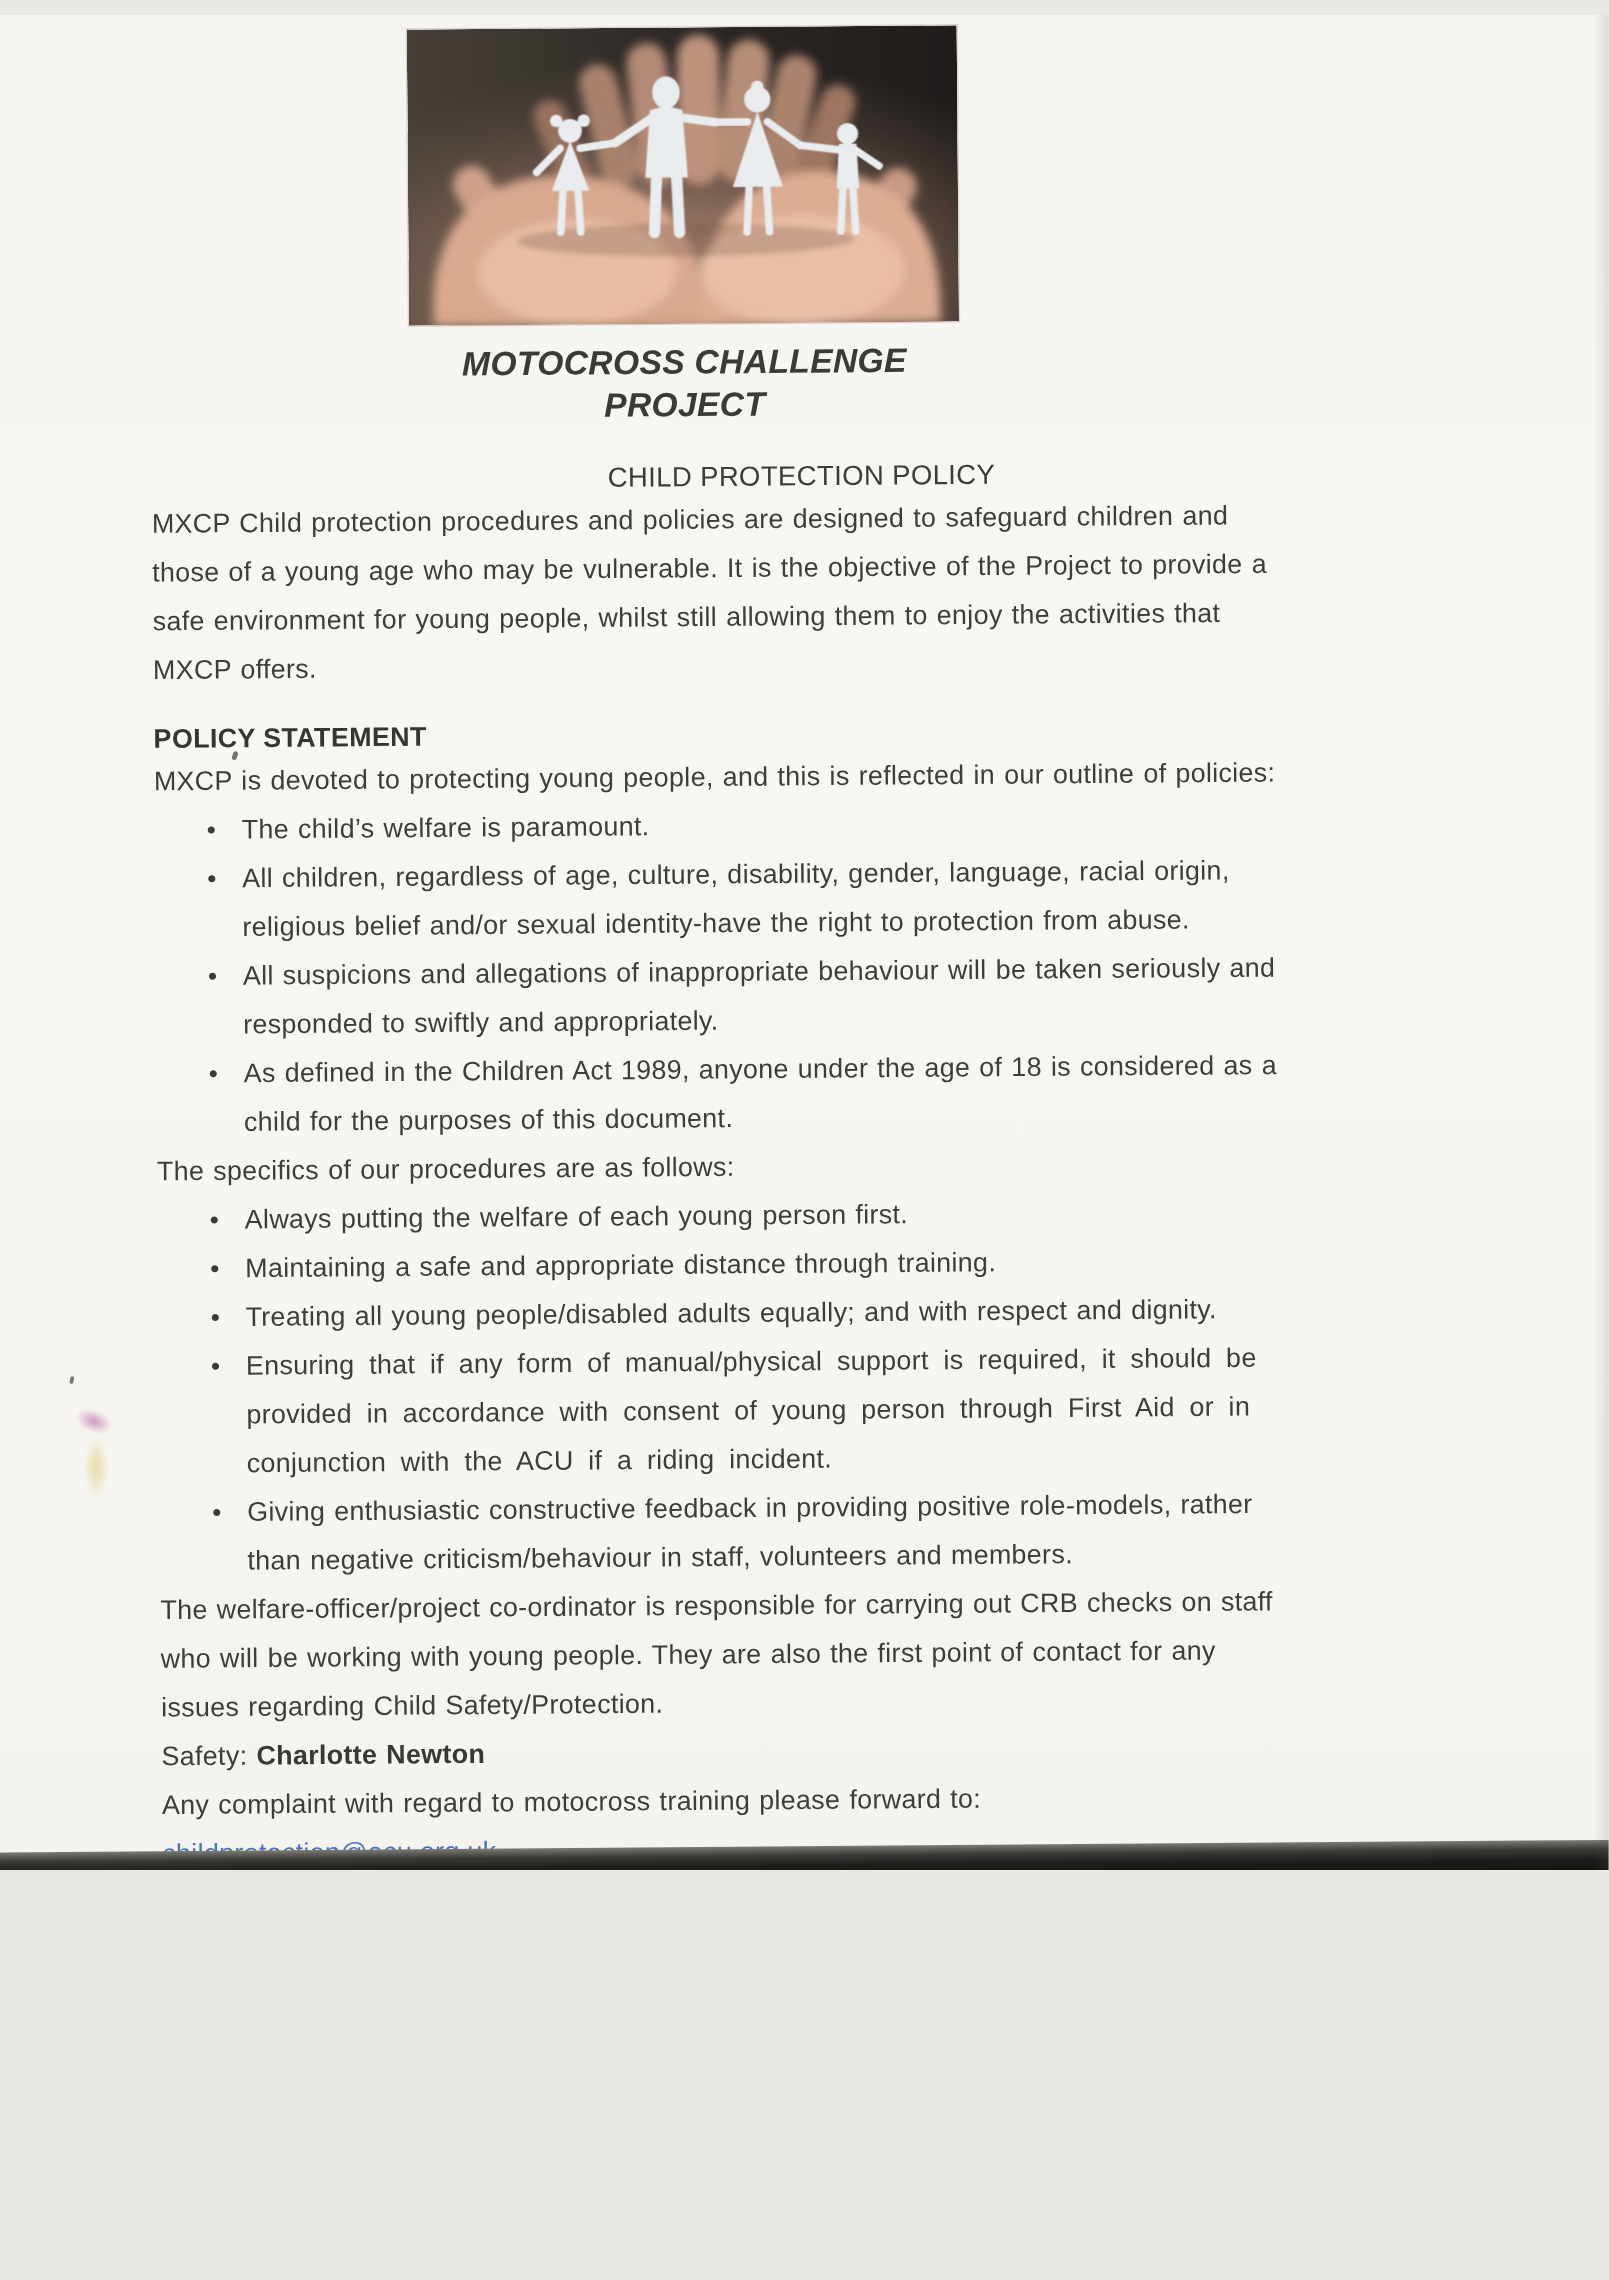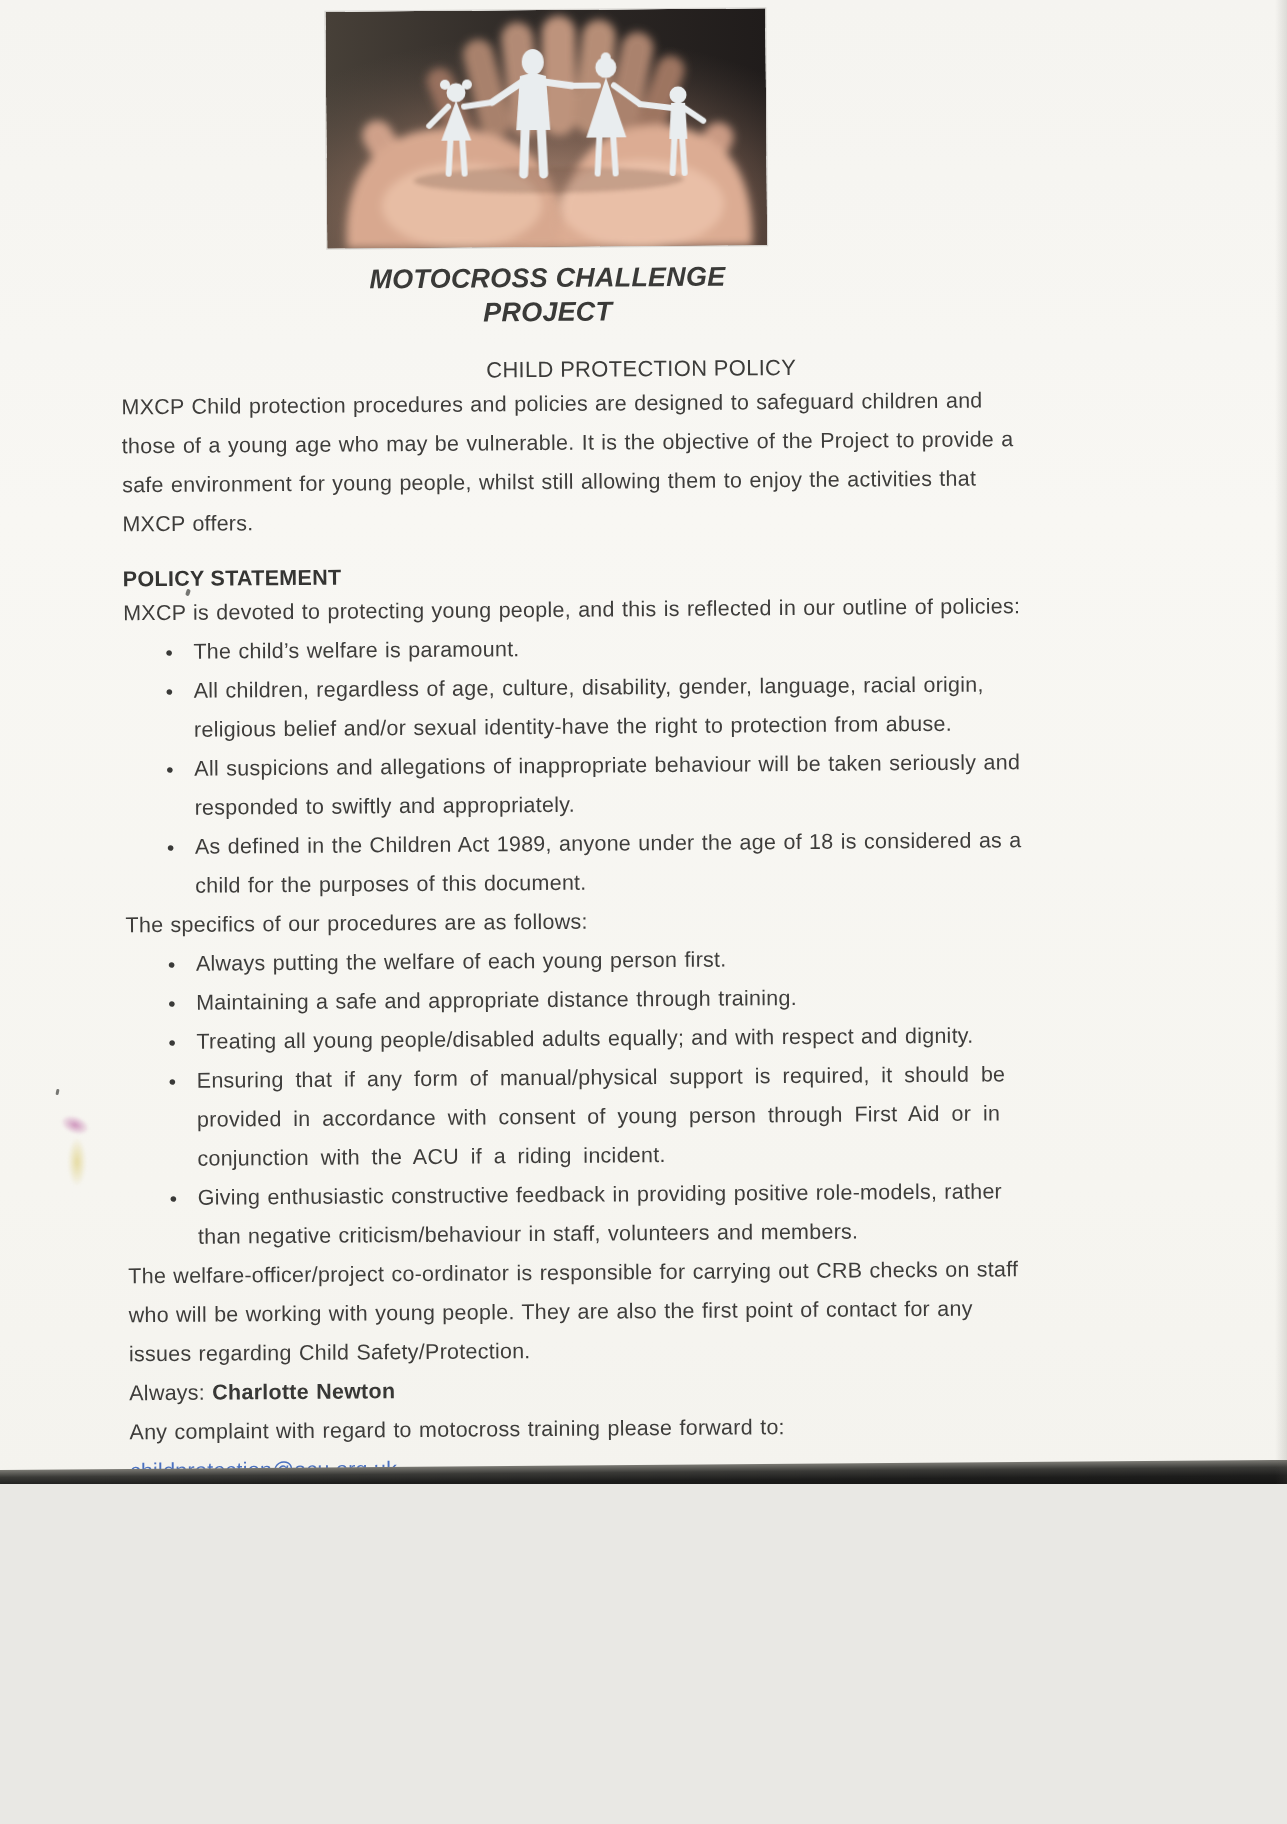--- a/index.html
+++ b/index.html
@@ -1,19 +1,19 @@
 <!DOCTYPE html>
 <html><head>
 <meta charset="utf-8">
 <style>
   html,body{margin:0;padding:0;background:#e9e8e4;}
   .page{
     position:relative;
     width:1287px;height:1484px;
-    margin:0 auto;
+    margin:12px auto;
     background:linear-gradient(180deg,#f5f4f0 0%,#f8f7f3 35%,#f6f5f0 80%,#f4f3ee 100%);
     overflow:hidden;
     font-family:"Liberation Sans","DejaVu Sans",sans-serif;
     color:#3e3d3b;
     text-decoration:underline;
   }
   .page::after{ 
     content:"";position:absolute;top:0;right:0;width:12px;height:100%;
     background:linear-gradient(90deg,rgba(0,0,0,0) 0%,rgba(90,88,82,0.16) 100%);
     pointer-events:none;
@@ -241,21 +241,21 @@
         <span class="bullet">•</span>
         <span class="li-text ml">Giving enthusiastic constructive feedback in providing positive role-models, rather
 than negative criticism/behaviour in staff, volunteers and members.</span>
       </li>
       </ul>
 
     <p class="body ml p-welfare">The welfare-officer/project co-ordinator is responsible for carrying out CRB checks on staff
 who will be working with young people. They are also the first point of contact for any
 issues regarding Child Safety/Protection.</p>
 
-    <p class="body p-signed"><span>Always: </span><span class="signed-name">Charlotte Newton</span></p>
+    <p class="body p-signed"><span>Safety: </span><span class="signed-name">Charlotte Newton</span></p>
 
     <p class="body ml p-complaint">Any complaint with regard to motocross training please forward to:</p>
 
     <p class="body p-email"><a class="email-link" href="#">childprotection@acu.org.uk</a></p>
 
   </div>
 
   <div class="artifact artifact-speck1"></div>
   <div class="artifact artifact-speck2"></div>
   <div class="artifact artifact-magenta"></div>

